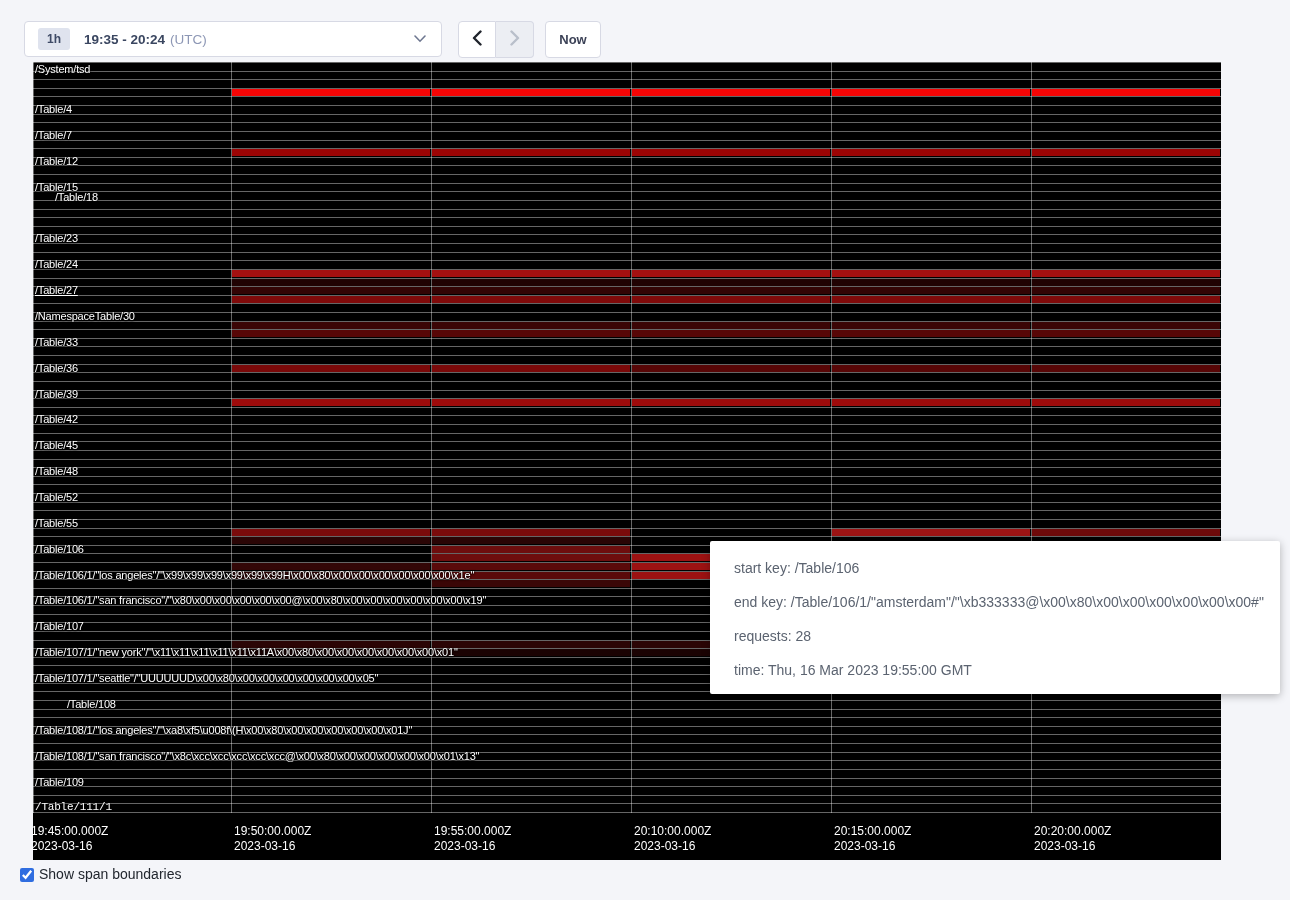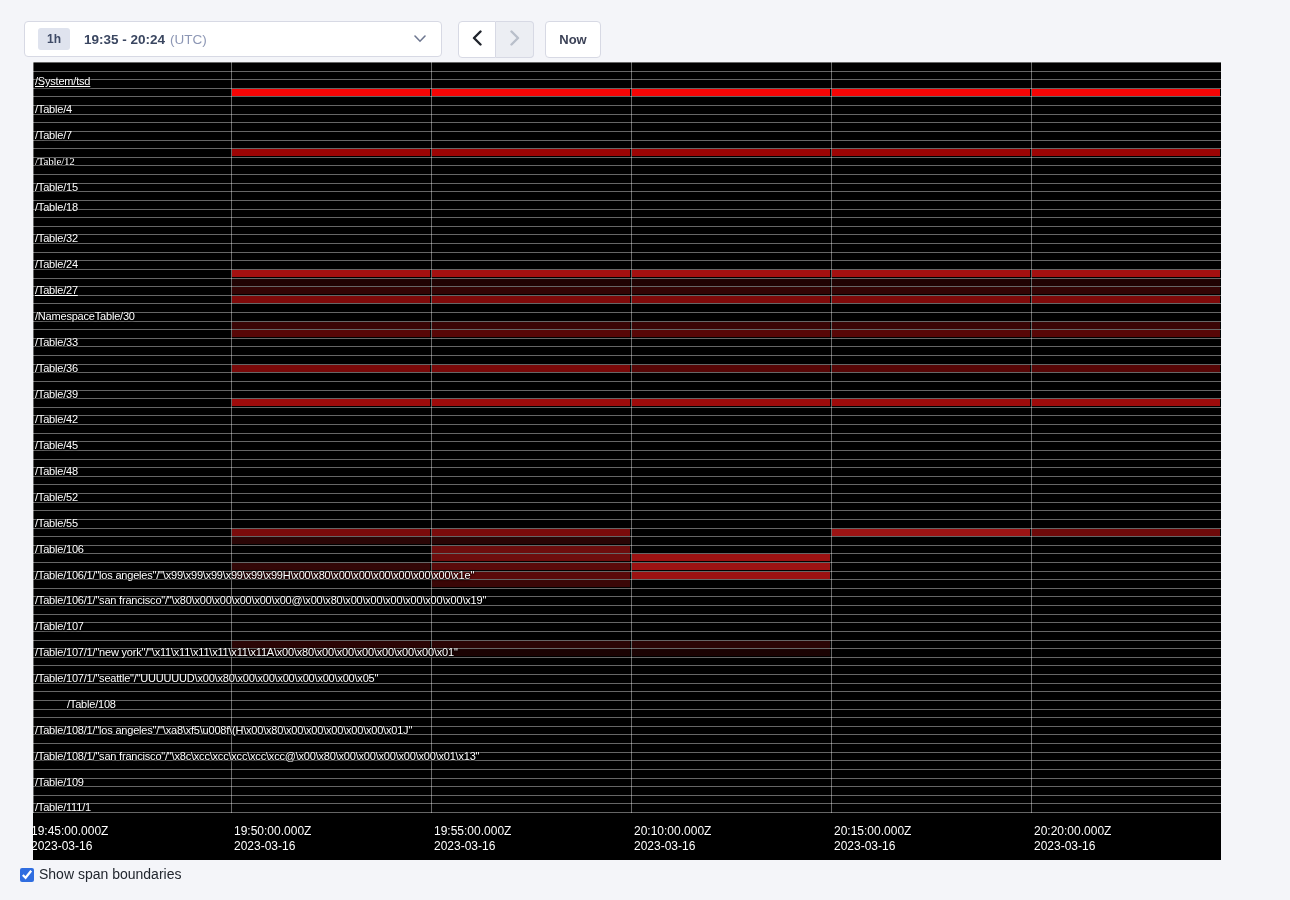--- a/index.html
+++ b/index.html
@@ -245,27 +245,27 @@
         <div class="hline" style="top: 741.379px; background: rgba(255, 255, 255, 0.4);"></div>
         <div class="hline" style="top: 750px; background: rgba(255, 255, 255, 0.4);"></div>
         <div class="vline" style="left: 0px; background: rgba(255, 255, 255, 0.4);"></div>
         <div class="vline" style="left: 198px; background: rgba(255, 255, 255, 0.4);"></div>
         <div class="vline" style="left: 398px; background: rgba(255, 255, 255, 0.4);"></div>
         <div class="vline" style="left: 598px; background: rgba(255, 255, 255, 0.4);"></div>
         <div class="vline" style="left: 798px; background: rgba(255, 255, 255, 0.4);"></div>
         <div class="vline" style="left: 998px; background: rgba(255, 255, 255, 0.4);"></div>
       </div>
     <div id="rowlabels">
-        <div class="rowlabel" style="top: 14px; color: rgb(255, 255, 255); text-decoration: underline;">/System/tsd</div>
+        <div class="rowlabel" style="top: 2px; color: rgb(255, 255, 255);">/System/tsd</div>
         <div class="rowlabel" style="top: 42.1034px; color: rgb(255, 255, 255);">/Table/4</div>
         <div class="rowlabel" style="top: 67.9655px; color: rgb(255, 255, 255);">/Table/7</div>
-        <div class="rowlabel" style="top: 93.8276px; color: rgb(255, 255, 255); font-family: Liberation Serif, serif;">/Table/12</div>
+        <div class="rowlabel" style="top: 93.8276px; color: rgb(255, 255, 255);">/Table/12</div>
         <div class="rowlabel" style="top: 119.69px; color: rgb(255, 255, 255);">/Table/15</div>
-        <div class="rowlabel" style="top: 140px; color: rgb(255, 255, 255);">/Table/18</div>
-        <div class="rowlabel" style="top: 171.414px; color: rgb(255, 255, 255);">/Table/32</div>
+        <div class="rowlabel" style="top: 130px; color: rgb(255, 255, 255); padding-left: 20px;">/Table/18</div>
+        <div class="rowlabel" style="top: 171.414px; color: rgb(255, 255, 255);">/Table/23</div>
         <div class="rowlabel" style="top: 197.276px; color: rgb(255, 255, 255);">/Table/24</div>
         <div class="rowlabel" style="top: 223.138px; color: rgb(255, 255, 255); text-decoration: underline;">/Table/27</div>
         <div class="rowlabel" style="top: 249px; color: rgb(255, 255, 255);">/NamespaceTable/30</div>
         <div class="rowlabel" style="top: 274.862px; color: rgb(255, 255, 255);">/Table/33</div>
         <div class="rowlabel" style="top: 300.724px; color: rgb(255, 255, 255);">/Table/36</div>
         <div class="rowlabel" style="top: 326.586px; color: rgb(255, 255, 255);">/Table/39</div>
         <div class="rowlabel" style="top: 352.448px; color: rgb(255, 255, 255);">/Table/42</div>
         <div class="rowlabel" style="top: 378.31px; color: rgb(255, 255, 255);">/Table/45</div>
         <div class="rowlabel" style="top: 404.172px; color: rgb(255, 255, 255);">/Table/48</div>
         <div class="rowlabel" style="top: 430.034px; color: rgb(255, 255, 255);">/Table/52</div>
@@ -273,21 +273,21 @@
         <div class="rowlabel" style="top: 481.759px; color: rgb(255, 255, 255);">/Table/106</div>
         <div class="rowlabel" style="top: 507.621px; color: rgb(255, 255, 255);">/Table/106/1/"los angeles"/"\x99\x99\x99\x99\x99\x99H\x00\x80\x00\x00\x00\x00\x00\x00\x1e"</div>
         <div class="rowlabel" style="top: 533.483px; color: rgb(255, 255, 255);">/Table/106/1/"san francisco"/"\x80\x00\x00\x00\x00\x00@\x00\x80\x00\x00\x00\x00\x00\x00\x19"</div>
         <div class="rowlabel" style="top: 559.345px; color: rgb(255, 255, 255);">/Table/107</div>
         <div class="rowlabel" style="top: 585.207px; color: rgb(255, 255, 255);">/Table/107/1/"new york"/"\x11\x11\x11\x11\x11\x11A\x00\x80\x00\x00\x00\x00\x00\x00\x01"</div>
         <div class="rowlabel" style="top: 611.069px; color: rgb(255, 255, 255);">/Table/107/1/"seattle"/"UUUUUUD\x00\x80\x00\x00\x00\x00\x00\x00\x05"</div>
         <div class="rowlabel" style="top: 636.931px; color: rgb(255, 255, 255); margin-left: 32px;">/Table/108</div>
         <div class="rowlabel" style="top: 662.793px; color: rgb(255, 255, 255);">/Table/108/1/"los angeles"/"\xa8\xf5\u008f\(H\x00\x80\x00\x00\x00\x00\x00\x01J"</div>
         <div class="rowlabel" style="top: 688.655px; color: rgb(255, 255, 255);">/Table/108/1/"san francisco"/"\x8c\xcc\xcc\xcc\xcc\xcc@\x00\x80\x00\x00\x00\x00\x00\x01\x13"</div>
         <div class="rowlabel" style="top: 714.517px; color: rgb(255, 255, 255);">/Table/109</div>
-        <div class="rowlabel" style="top: 740.379px; color: rgb(255, 255, 255);">/Table/111/1</div>
+        <div class="rowlabel" style="top: 740.379px; color: rgb(255, 255, 255); font-family: Liberation Mono, monospace;">/Table/111/1</div>
       </div>
     <div id="xaxis">
         <div class="xtick" style="left: -2px;">
           <div class="">19:45:00.000Z</div>
           <div class="">2023-03-16</div>
         </div>
         <div class="xtick" style="left: 201px;">
           <div class="">19:50:00.000Z</div>
           <div class="">2023-03-16</div>
         </div>
@@ -303,19 +303,25 @@
           <div class="">20:15:00.000Z</div>
           <div class="">2023-03-16</div>
         </div>
         <div class="xtick" style="left: 1001px;">
           <div class="">20:20:00.000Z</div>
           <div class="">2023-03-16</div>
         </div>
       </div>
   </div>
 
+  <div class="tooltip">
+    <div>start key: /Table/106</div>
+    <div>end key: /Table/106/1/"amsterdam"/"\xb333333@\x00\x80\x00\x00\x00\x00\x00\x00#"</div>
+    <div>requests: 28</div>
+    <div>time: Thu, 16 Mar 2023 19:55:00 GMT</div>
+  </div>
 
   <div class="footer">
     <input type="checkbox" checked="" id="spanbound" style="">
     <label for="spanbound">Show span boundaries</label>
   </div>
 
 </div>
 
 </body></html>

